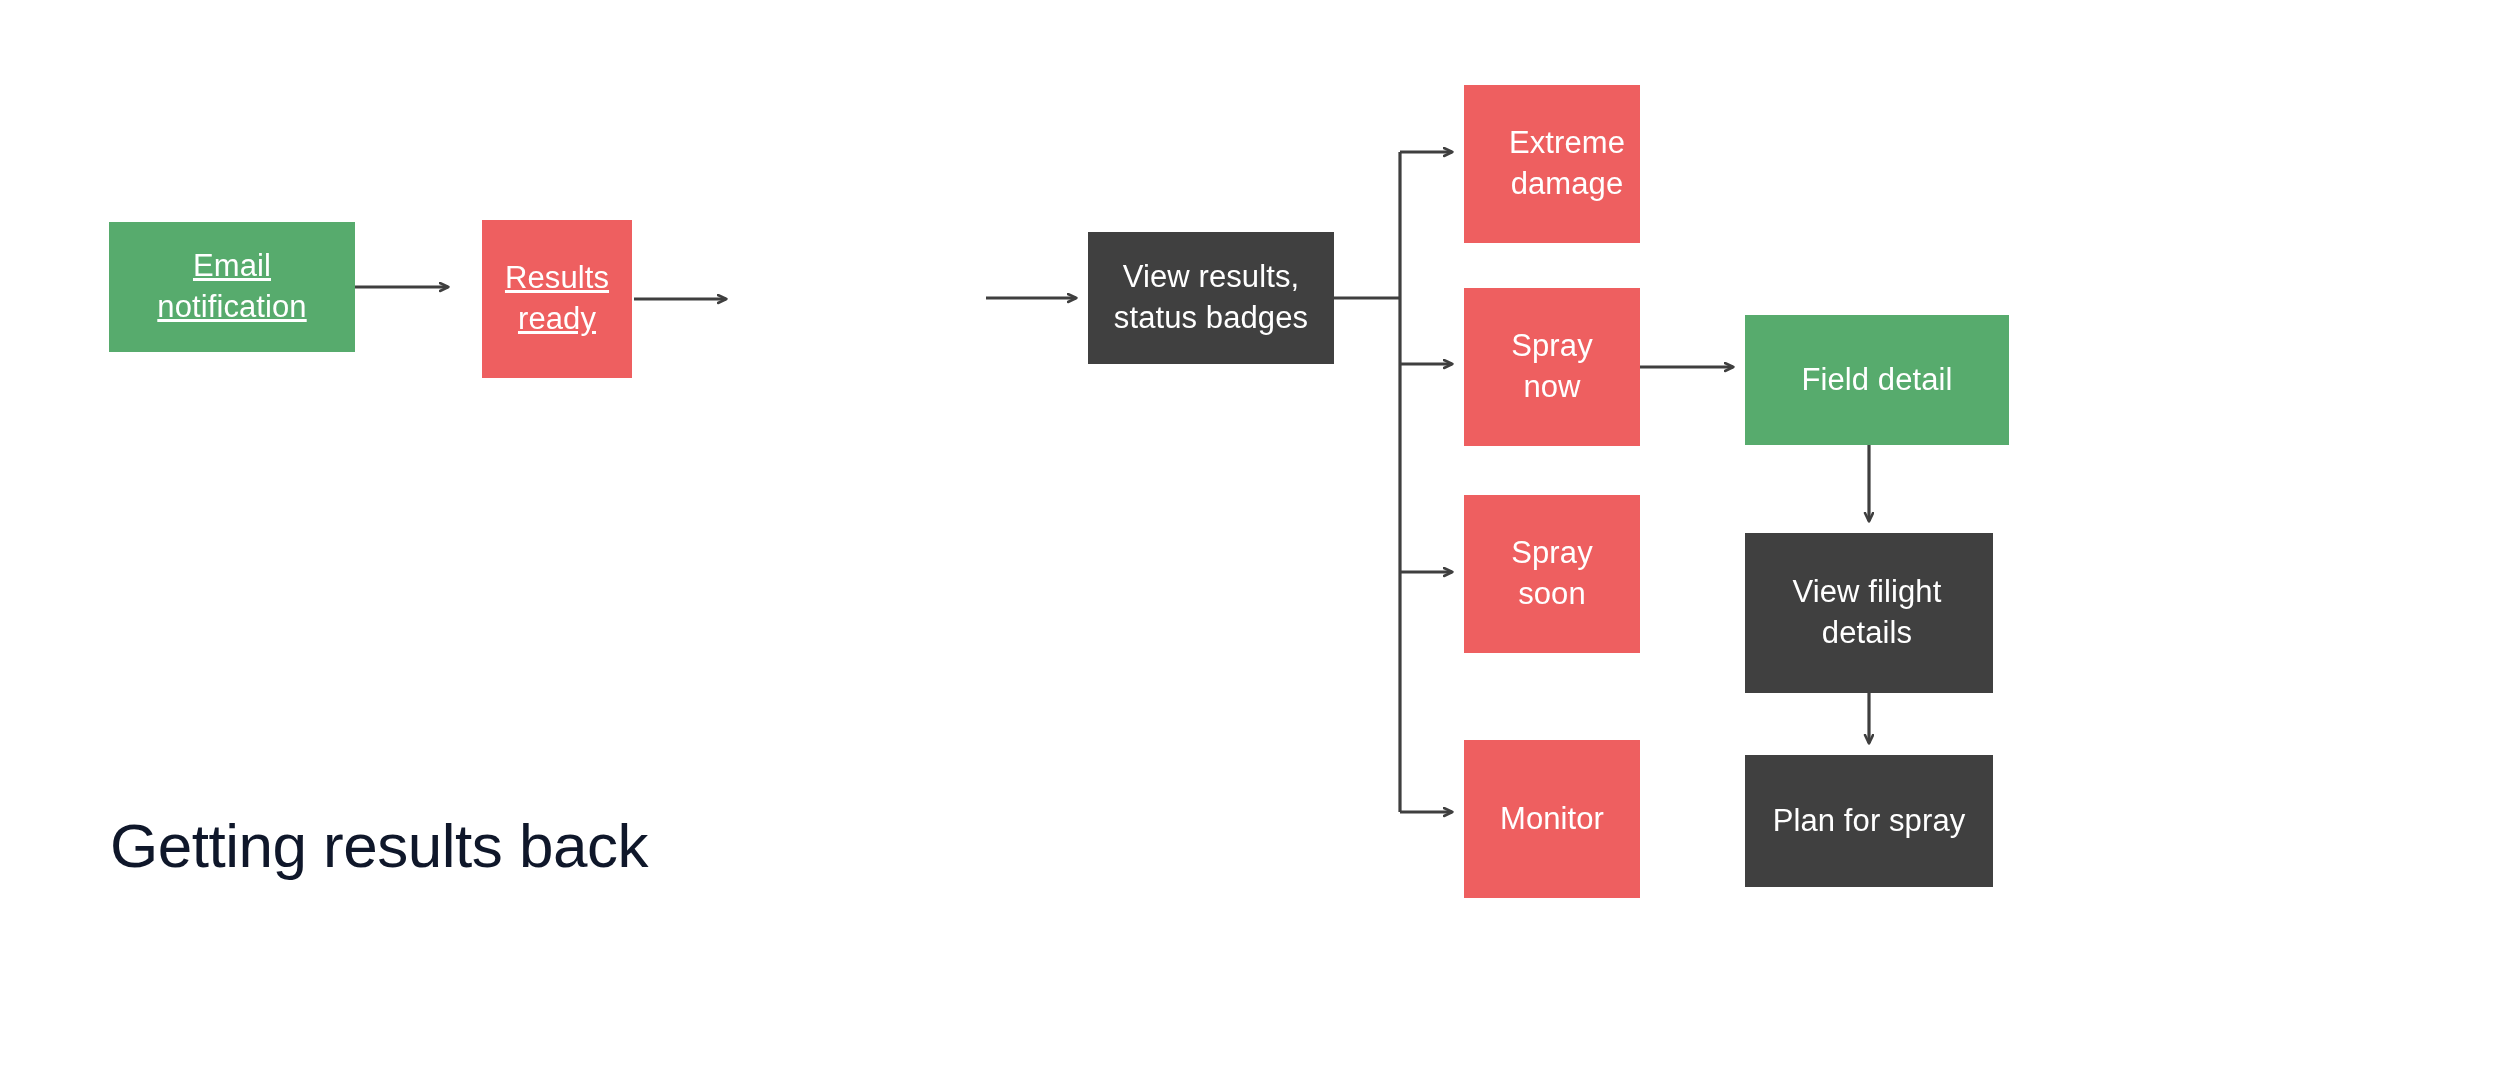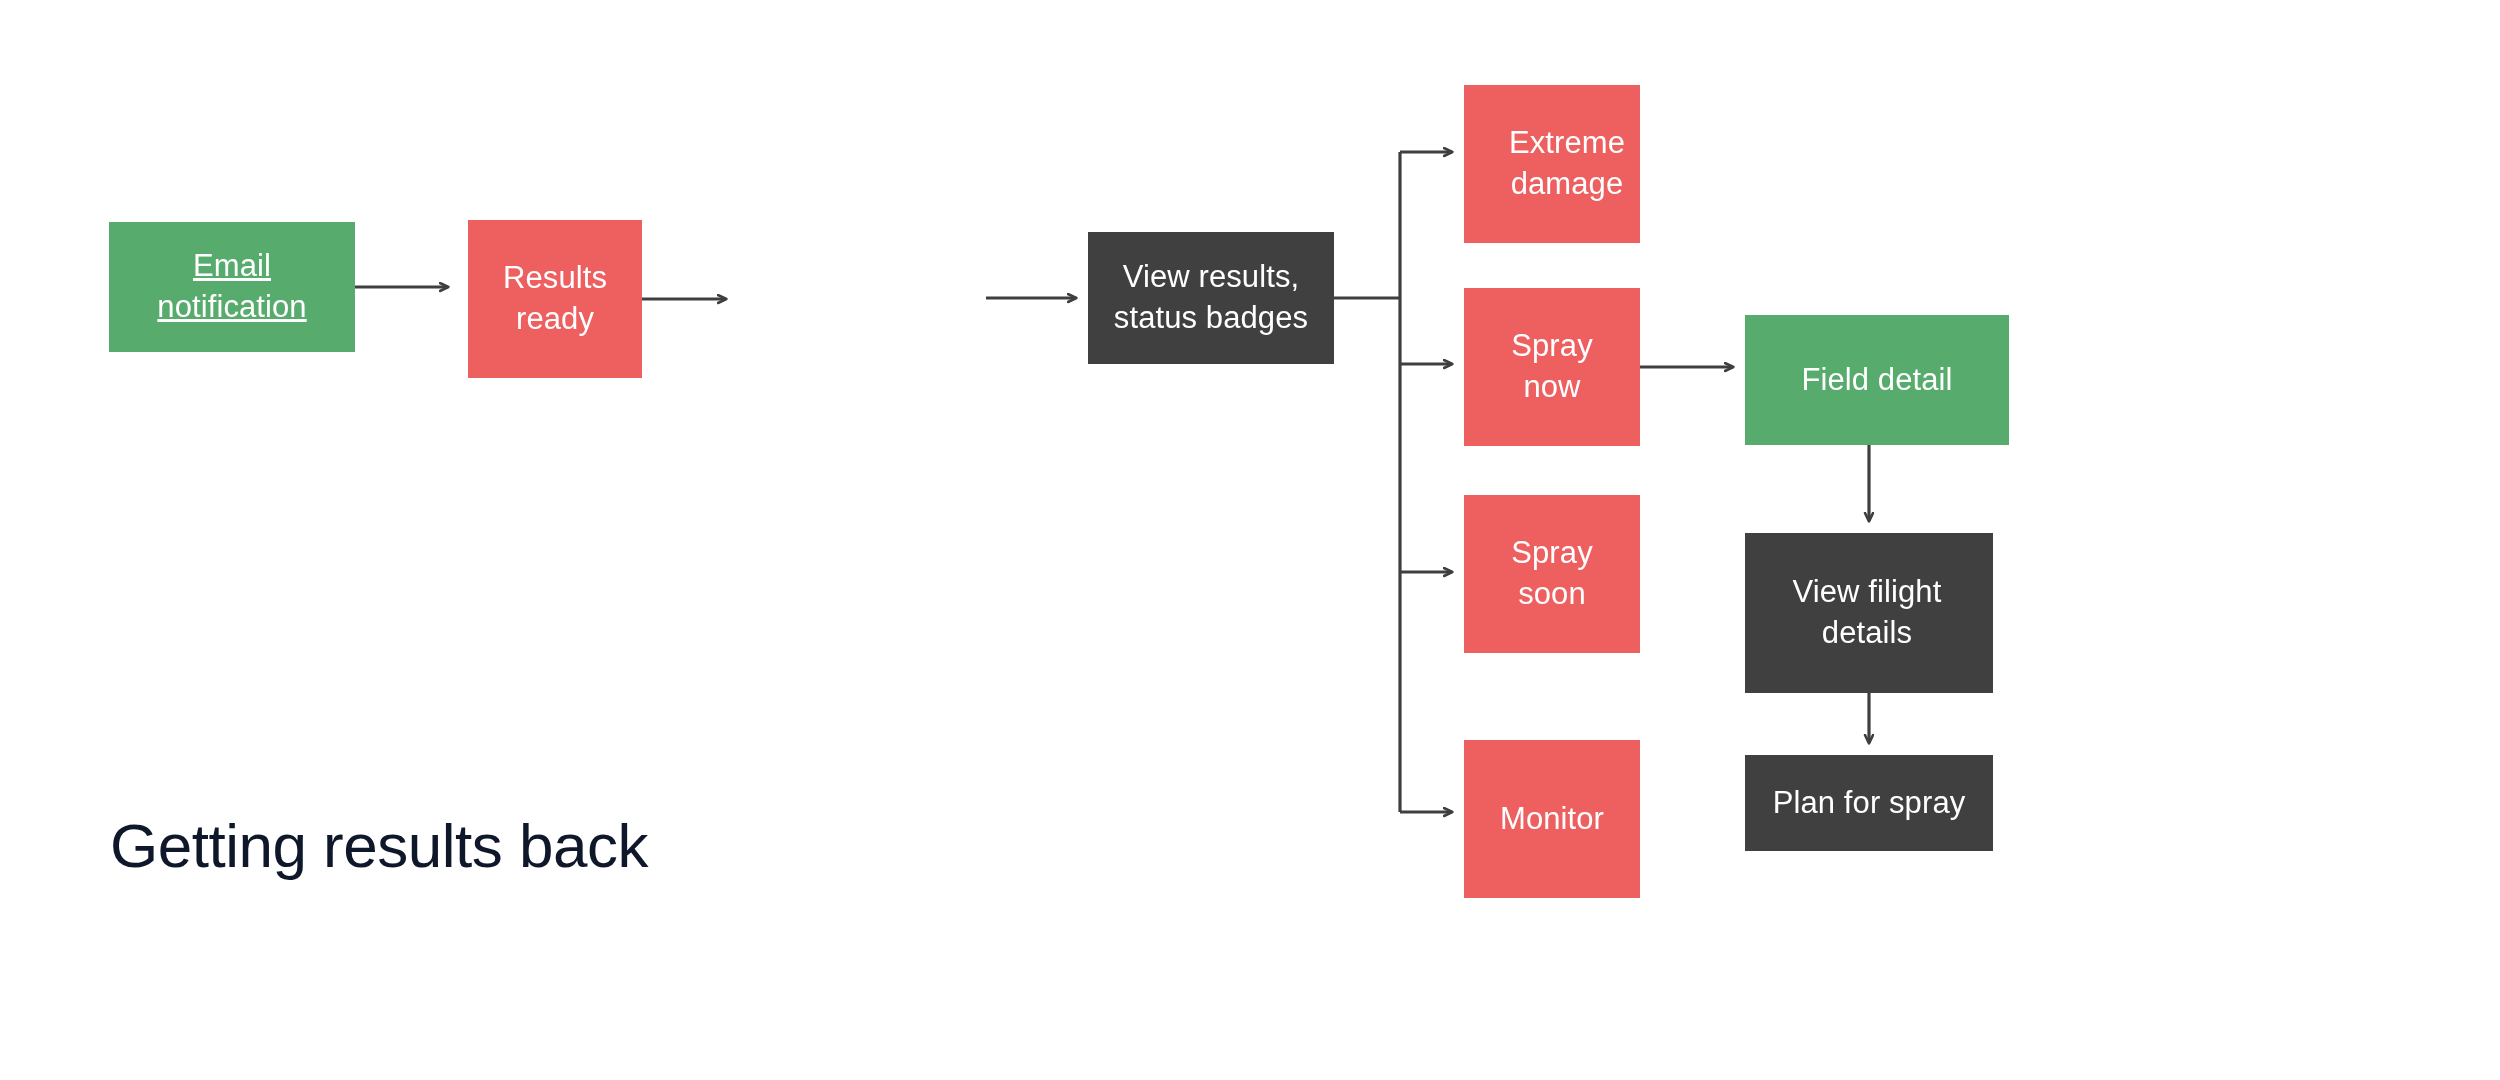--- a/index.html
+++ b/index.html
@@ -94,21 +94,21 @@
       <path d="M1640,367 L1733,367" marker-end="url(#arrow)"></path>
 
       <path d="M1869,445 L1869,521" marker-end="url(#arrow)"></path>
 
       <path d="M1869,665 L1869,743" marker-end="url(#arrow)"></path>
     </g>
   </svg>
 
   <div class="node green" style="left:109px;  top:222px; width:246px; height:130px;text-decoration:underline;">Email notification</div>
 
-  <div class="node red" style="left:468px;  top:220px; width:174px; height:158px;">Results
+  <div class="node red" style="left:482px;  top:220px; width:150px; height:158px;text-decoration:underline;">Results
 ready</div>
 
 
   <div class="node purple" style="left:1088px; top:232px; width:246px; height:132px;">View results,
 status badges</div>
 
   <div class="node red" style="left:1464px; top:85px;  width:176px; height:158px;padding-left:40px;">Extreme
 damage</div>
 
   <div class="node red" style="left:1464px; top:288px; width:176px; height:158px;">Spray
@@ -117,17 +117,17 @@
   <div class="node red" style="left:1464px; top:495px; width:176px; height:158px;">Spray
 soon</div>
 
   <div class="node red" style="left:1464px; top:708px; width:176px; height:158px;margin-top:32px;">Monitor</div>
 
   <div class="node green" style="left:1745px; top:315px; width:264px; height:130px;">Field detail</div>
 
   <div class="node purple" style="left:1745px; top:533px; width:248px; height:160px;padding-left:6px;">View filight
 details</div>
 
-  <div class="node purple" style="left:1745px; top:755px; width:248px; height:96px;">Plan for spray</div>
+  <div class="node purple" style="left:1745px; top:755px; width:248px; height:132px;">Plan for spray</div>
 
   <div id="diagram-title">Getting results back</div>
 
 </div>
 
 </body></html>

